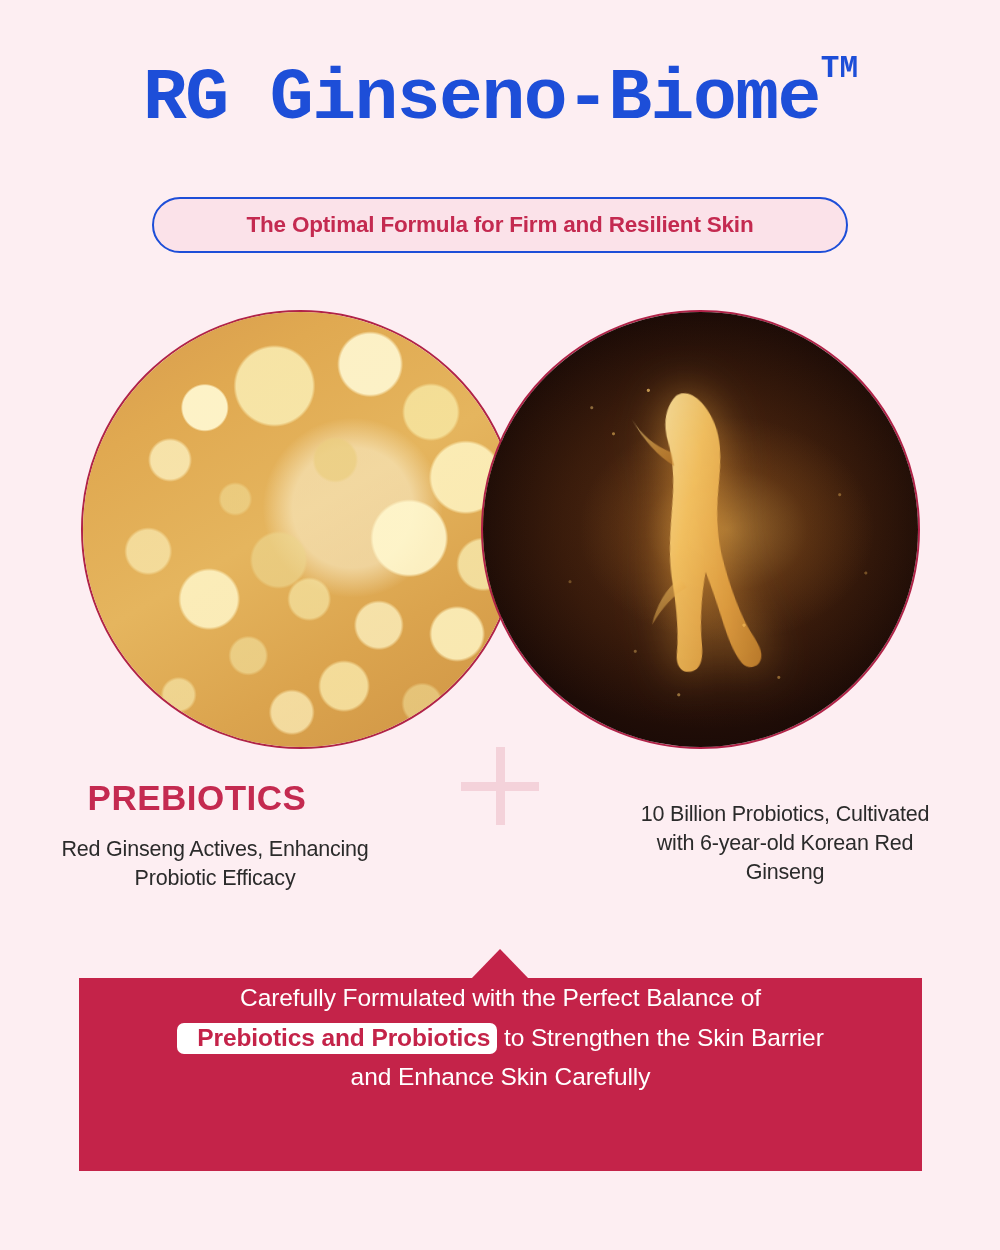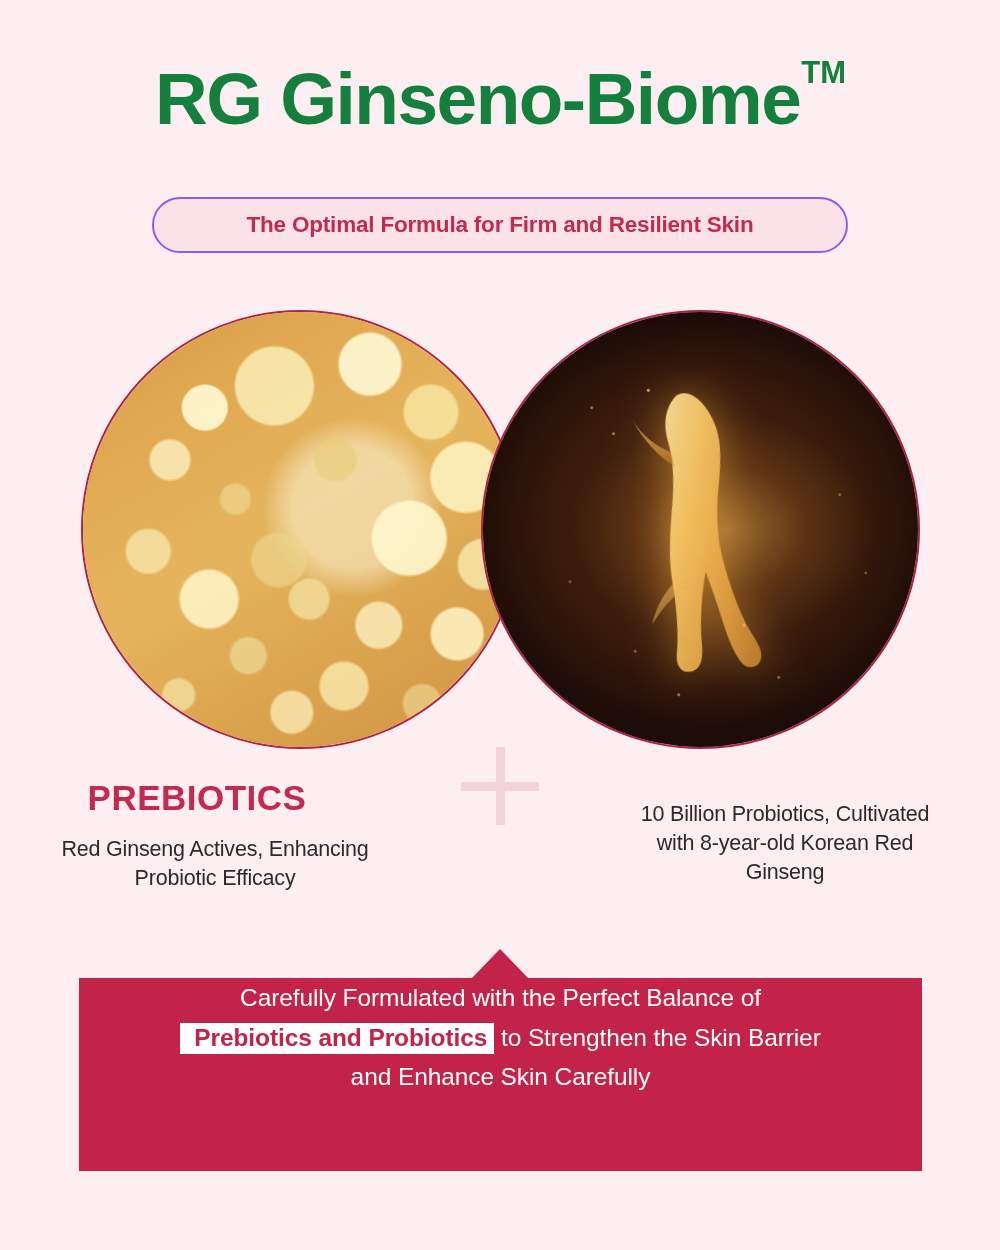--- a/index.html
+++ b/index.html
@@ -12,34 +12,35 @@
   .page { position:relative; width:1000px; height:1250px; background:#FDEEF2; }
 
   
   .title-wrap {
     position:absolute; top:62px; left:0; width:1000px;
     text-align:center;
   }
   .title {
     display:inline-block;
     font-size:73px; font-weight:bold; letter-spacing:-1.5px;
-    color:#15803d; line-height:1;
+    color:#1d4ed8; line-height:1;
     white-space:nowrap;
+    font-family:Liberation Mono, monospace;
   }
   .title .tm {
     font-size:31px; font-weight:bold;
     vertical-align:super; position:relative; top:-16px; left:1px;
     letter-spacing:0px;
   }
 
   
   .pill {
     position:absolute; top:197px; left:152px;
     width:696px; height:56px;
-    border:2px solid #8b5cf6; border-radius:28px;
+    border:2px solid #1d4ed8; border-radius:28px;
     background:#FBE2E9;
     display:flex; align-items:center; justify-content:center;
   }
   .pill-text {
     font-size:22.5px; font-weight:bold; color:#C42A50;
     letter-spacing:-0.2px;
   }
 
   
   .circle {
@@ -154,22 +155,22 @@
     border-bottom:30px solid #C42349;
     z-index:4;
   }
   .banner-text {
     text-align:center; color:#FFFFFF;
     font-size:24.5px; line-height:1.62; letter-spacing:-0.1px;
     padding:0 30px;
   }
   .banner-text .hl {
     background:#FFFFFF; color:#C42349; font-weight:bold;
-    padding:1px 7px 3px 14px;
-    box-decoration-break:clone; -webkit-box-decoration-break:clone;
+    padding:1px 7px 3px 20px;
+    box-decoration-break:clone;border-radius:7px; -webkit-box-decoration-break:clone;
   }
 </style>
 </head>
 <body>
 
 <div class="page">
 
   <div class="title-wrap">
     <h1 class="title"><span>RG Ginseno-Biome</span><span class="tm">TM</span></h1>
   </div>
@@ -212,21 +213,21 @@
     <i class="h"></i>
     <i class="v"></i>
   </div>
 
   <div class="cols">
     <div class="col col-left">
       <div class="col-heading">PREBIOTICS</div>
       <div class="col-desc">Red Ginseng Actives, Enhancing Probiotic Efficacy</div>
     </div>
     <div class="col col-right">
-      <div class="col-desc">10 Billion Probiotics, Cultivated with 8-year-old Korean Red Ginseng</div>
+      <div class="col-desc">10 Billion Probiotics, Cultivated with 6-year-old Korean Red Ginseng</div>
     </div>
   </div>
 
   <div class="banner-notch"></div>
   <div class="banner">
     <div class="banner-text">
       <span>Carefully Formulated with the Perfect Balance of</span><br>
       <span class="hl">Prebiotics and Probiotics</span><span> to Strengthen the Skin Barrier</span><br>
       <span>and Enhance Skin Carefully</span>
     </div>

